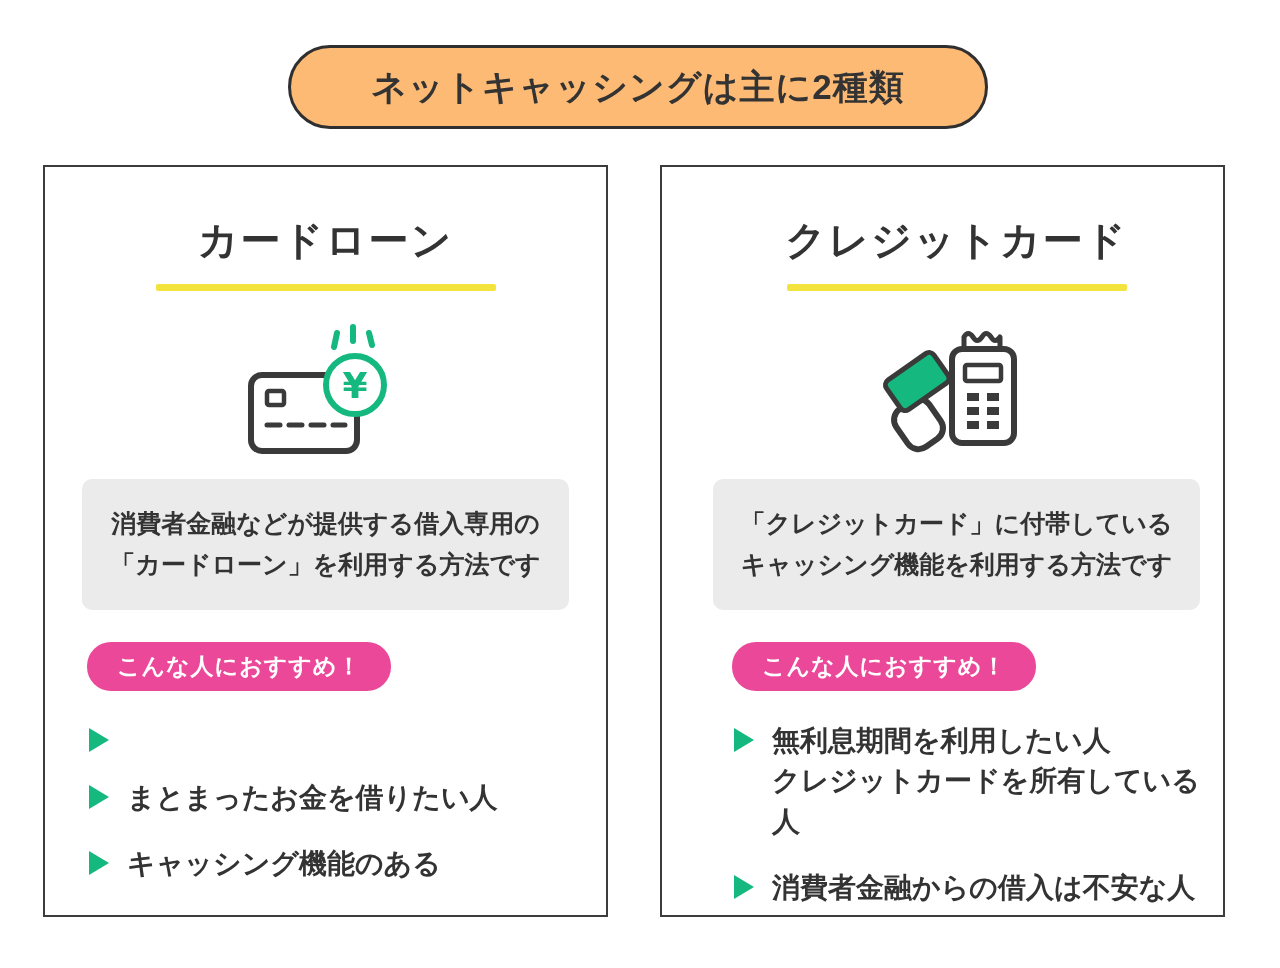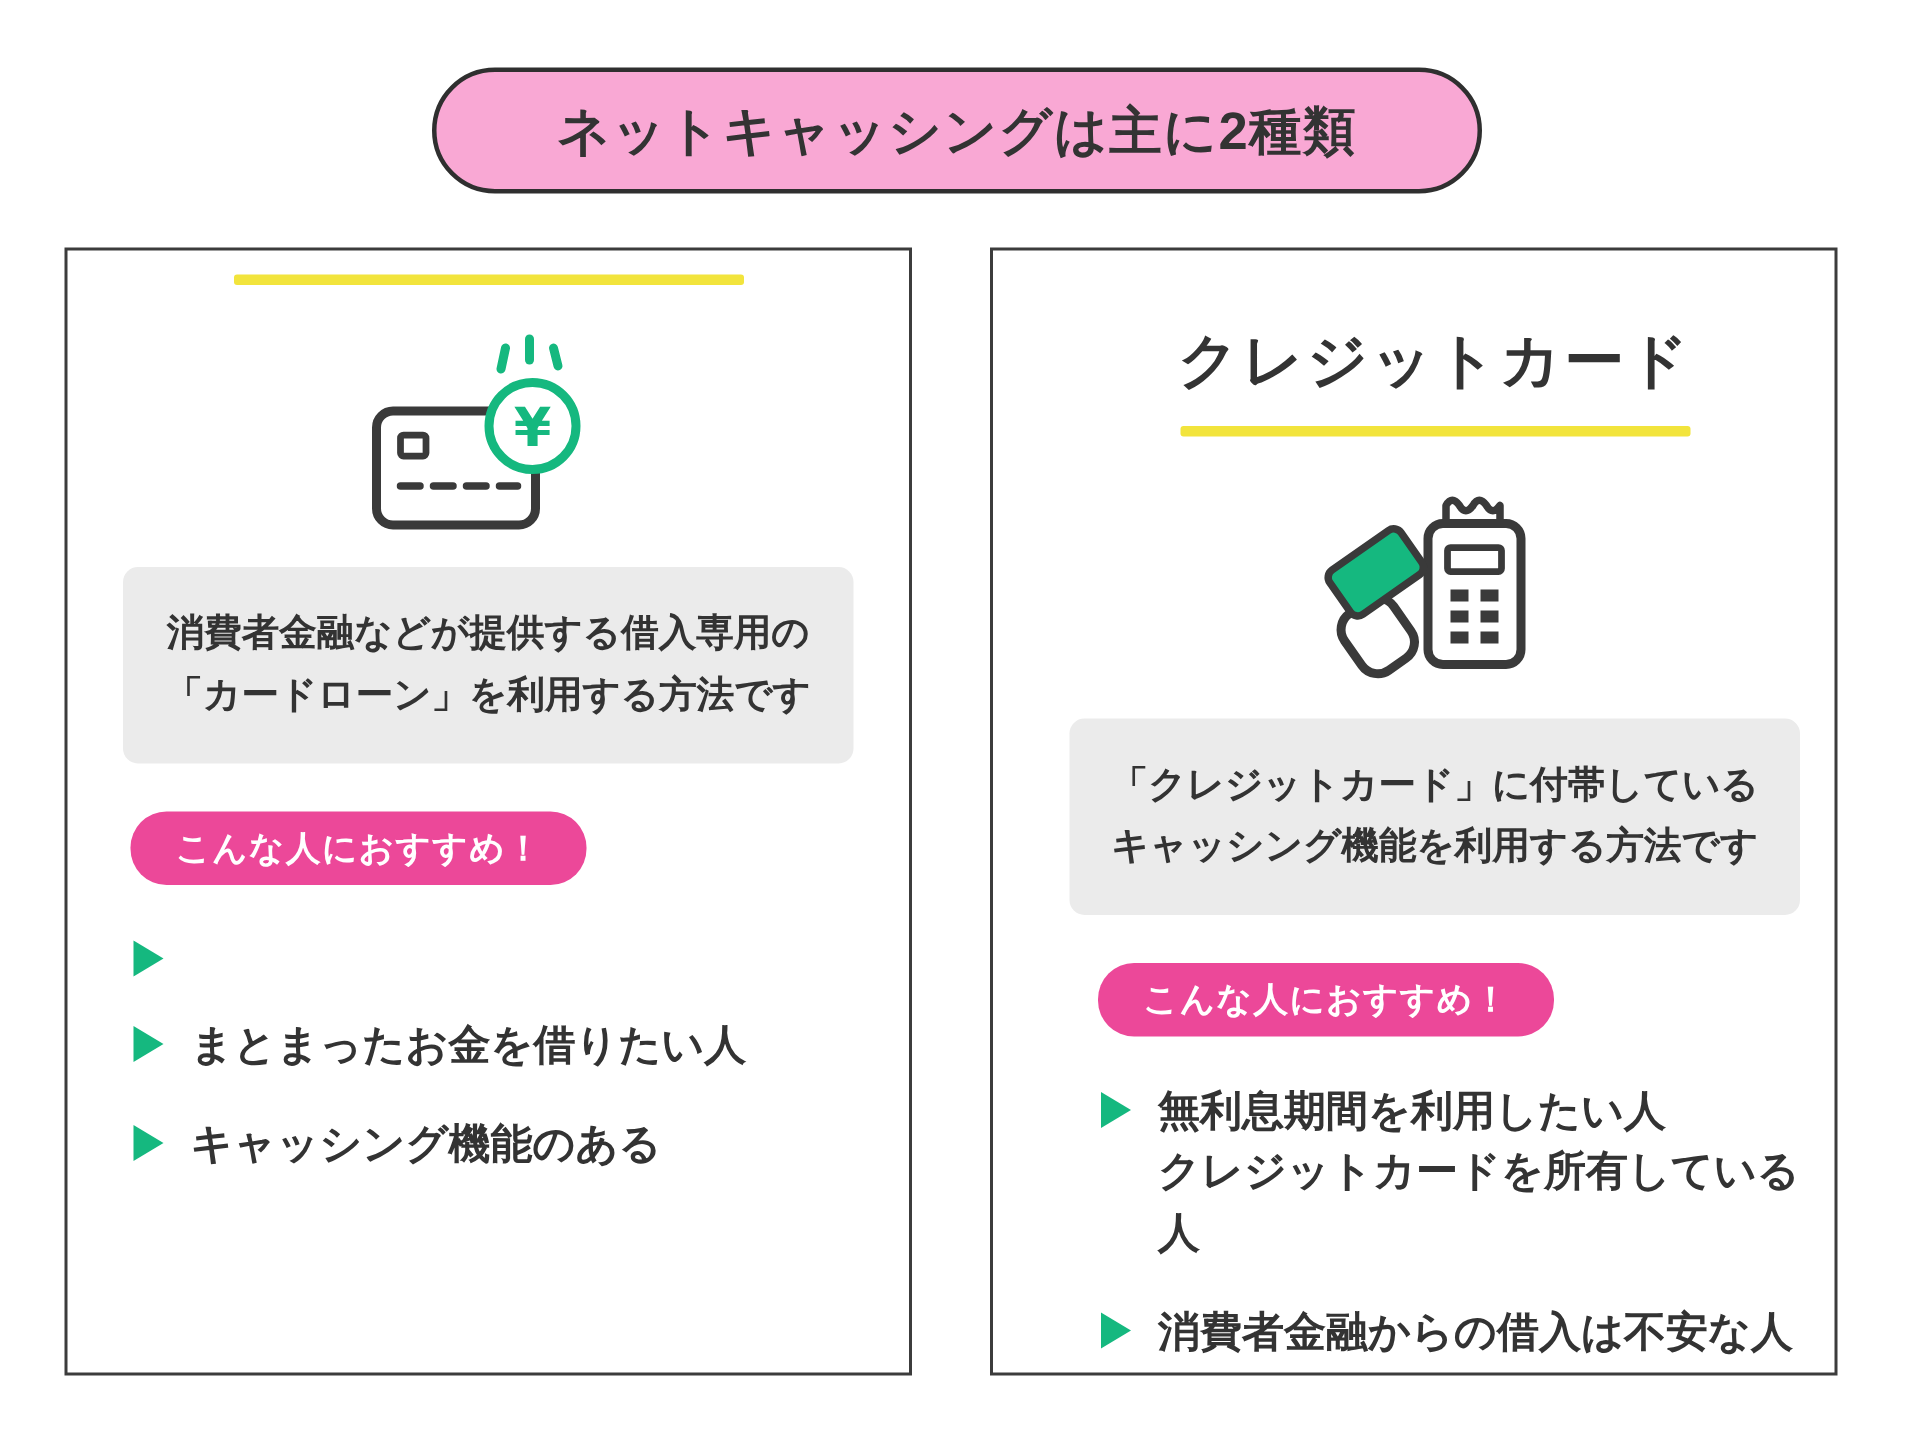--- a/index.html
+++ b/index.html
@@ -14,21 +14,21 @@
     background:#ffffff;
     overflow:hidden;
   }
 
   
   .title-pill {
     position:absolute;
     left:288px; top:45px;
     width:700px; height:84px;
     box-sizing:border-box;
-    background:#f9a8d4;
+    background:#fdba74;
     border:3px solid #2f2f2f;
     border-radius:44px;
     display:flex; align-items:center; justify-content:center;
     font-size:35px; font-weight:800; letter-spacing:1px;
   }
 
   
   .card {
     position:absolute;
     top:165px;
@@ -115,20 +115,21 @@
 </head>
 <body>
 
 <div id="canvas">
 
   <div class="title-pill">
     <span>ネットキャッシングは主に2種類</span>
   </div>
 
   <div class="card card-left">
+    <div class="card-heading">カードローン</div>
     <div class="heading-underline"></div>
 
     <div class="icon-wrap">
       <svg width="170" height="160" viewBox="0 0 170 150">
 
         <rect x="10" y="54" width="106" height="76" rx="11" fill="#ffffff" stroke="#3a3a3a" stroke-width="6"></rect>
         <rect x="26" y="70" width="17" height="14" rx="2" fill="none" stroke="#3a3a3a" stroke-width="4.5"></rect>
         <path d="M26 104 H104" fill="none" stroke="#3a3a3a" stroke-width="5" stroke-dasharray="13 9" stroke-linecap="round"></path>
 
         <path d="M96 12 L93 26" stroke="#15b87f" stroke-width="6" stroke-linecap="round"></path>

